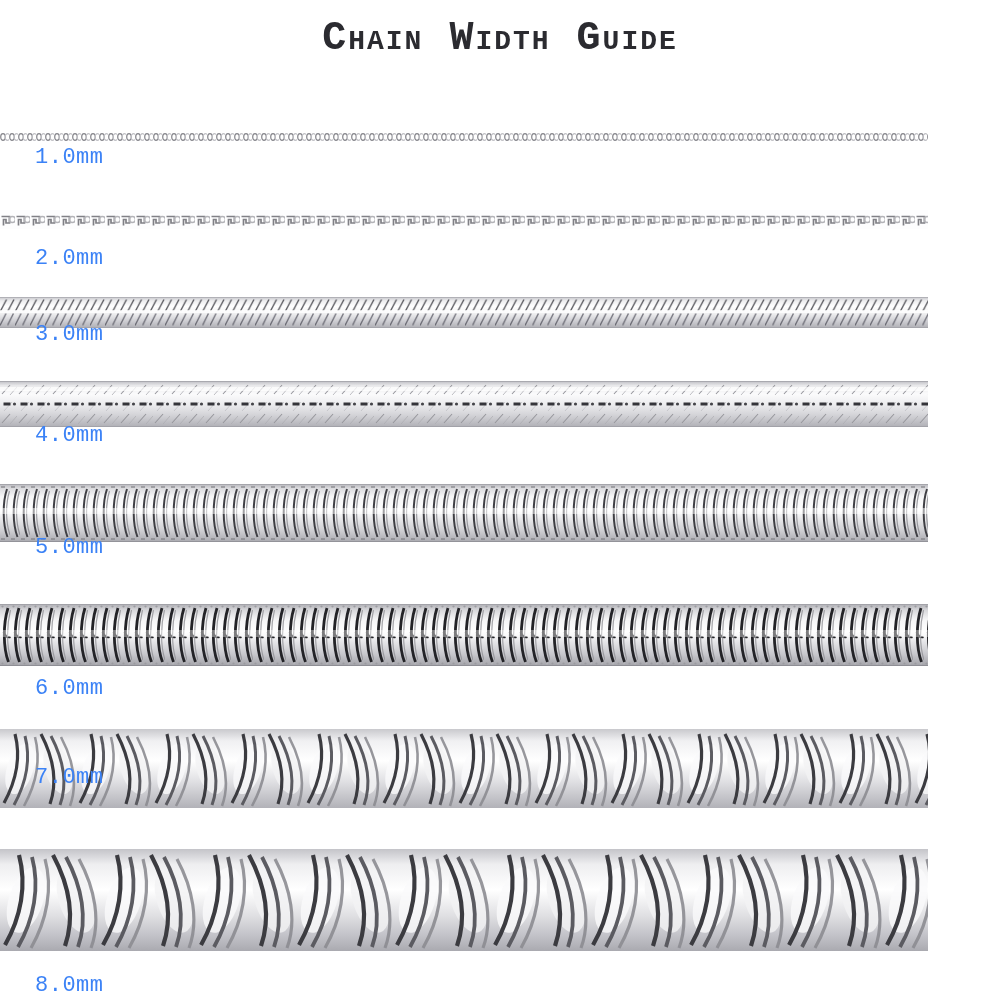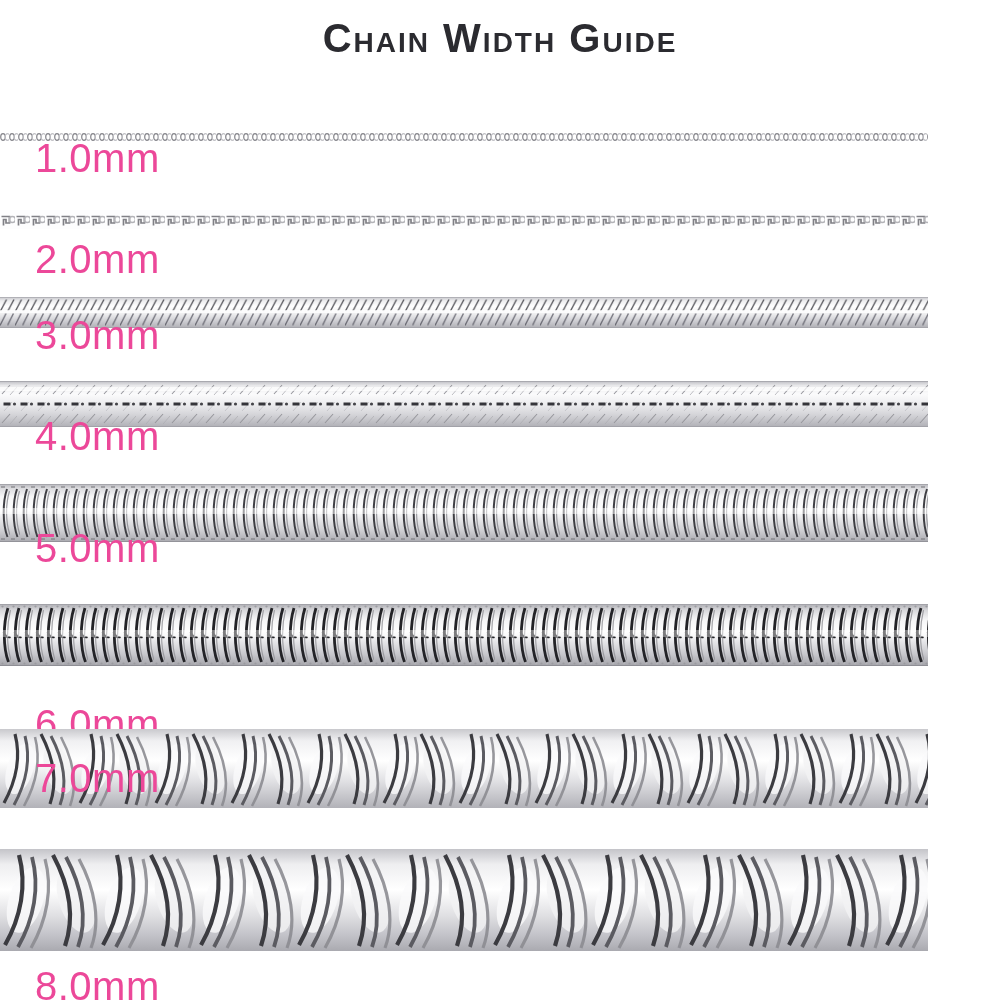--- a/index.html
+++ b/index.html
@@ -1,43 +1,43 @@
 <!DOCTYPE html>
 <html><head>
 <meta charset="utf-8">
 <style>
   html,body{margin:0;padding:0;background:#ffffff;}
   #canvas{
     position:relative;
     width:928px;height:1000px;
     background:#ffffff;
     overflow:hidden;
-    font-family:Liberation Sans, sans-serif;
+    font-family:Liberation Mono, monospace;
   }
   .guide-title{
     position:absolute;
     top:16px;left:0;width:1000px;
     text-align:center;
     font-variant:small-caps;
     font-size:40px;
     font-weight:600;
     letter-spacing:2px;
     color:#2b2b30;
   }
   .chain{
     position:absolute;
     left:0;width:1000px;
     display:block;
   }
   .size-label{
     position:absolute;
     left:35px;
-    font-size:40px;
+    font-size:22px;
     line-height:32px;
-    color:#ec4899;
+    color:#3b82f6;
     letter-spacing:0.5px;
   }
 </style>
 </head>
 <body>
 
 <div id="canvas">
 
   <div class="guide-title">Chain Width Guide</div>
 
@@ -161,21 +161,21 @@
         <circle cx="2.5" cy="59.5" r="1.1" fill="#9a9aa0"></circle>
         <circle cx="8" cy="59.5" r="1.1" fill="#b4b4b9"></circle>
       </pattern>
     </defs>
     <rect width="1000" height="62" fill="url(#g6)"></rect>
     <rect width="1000" height="62" fill="url(#c6)"></rect>
     <rect y="26" width="1000" height="7" fill="#ffffff" opacity="0.4"></rect>
     <rect y="0" width="1000" height="1" fill="#98989e" opacity="0.6"></rect>
     <rect y="61" width="1000" height="1" fill="#84848b" opacity="0.7"></rect>
   </svg>
-  <div class="size-label" style="top:708px">6.0mm</div>
+  <div class="size-label" style="top:673px">6.0mm</div>
 
   <svg class="chain" style="top:729px;height:79px" width="1000" height="79">
     <defs>
       <linearGradient id="g7" x1="0" y1="0" x2="0" y2="1">
         <stop offset="0" stop-color="#c9c9cd"></stop>
           <stop offset="0.15" stop-color="#f0f0f2"></stop>
         <stop offset="0.4" stop-color="#ffffff"></stop>
           <stop offset="0.65" stop-color="#e2e2e5"></stop>
         <stop offset="0.85" stop-color="#c6c6cb"></stop>
           <stop offset="1" stop-color="#b2b2b8"></stop>

